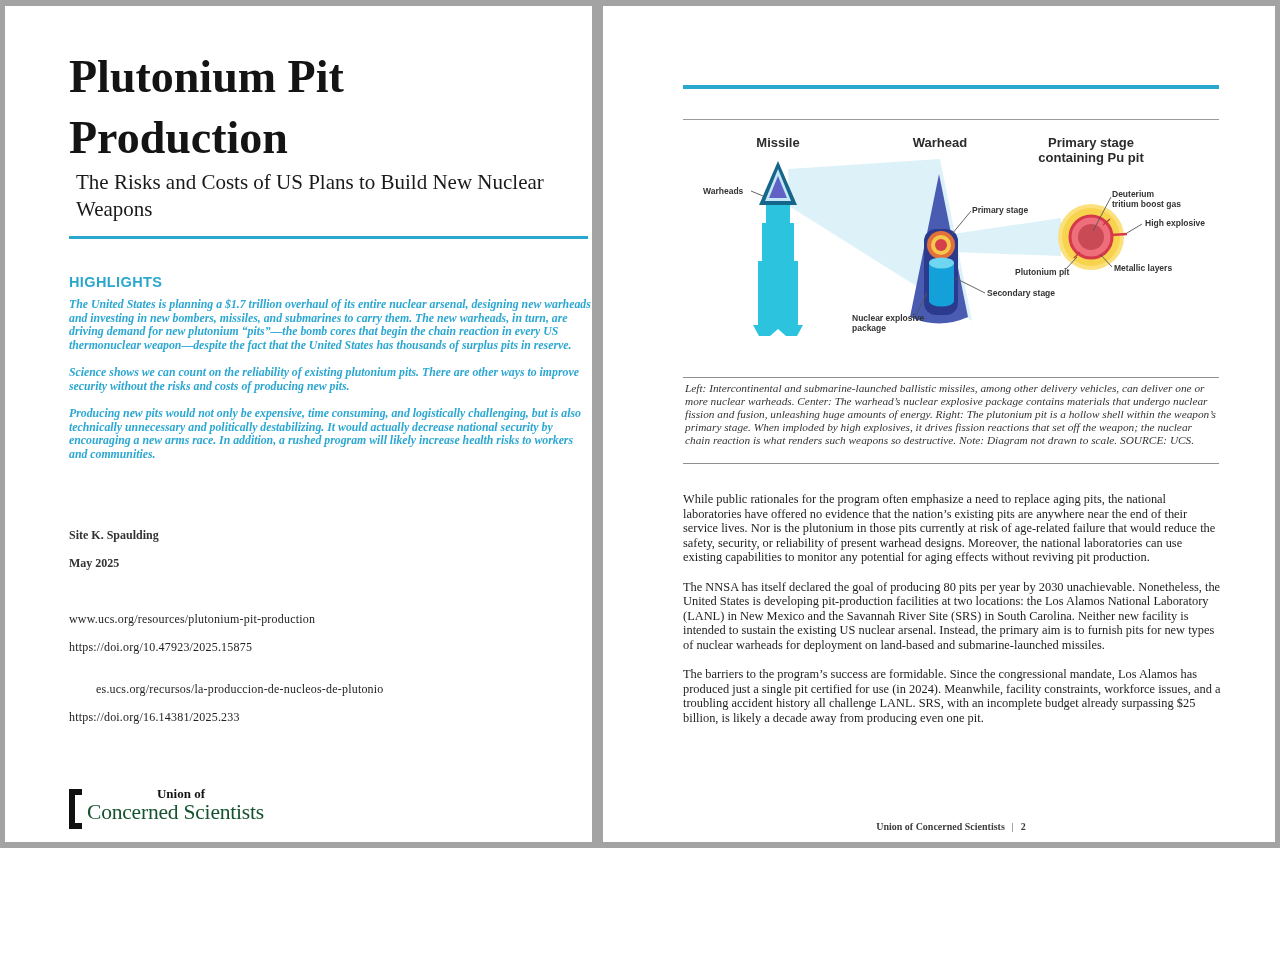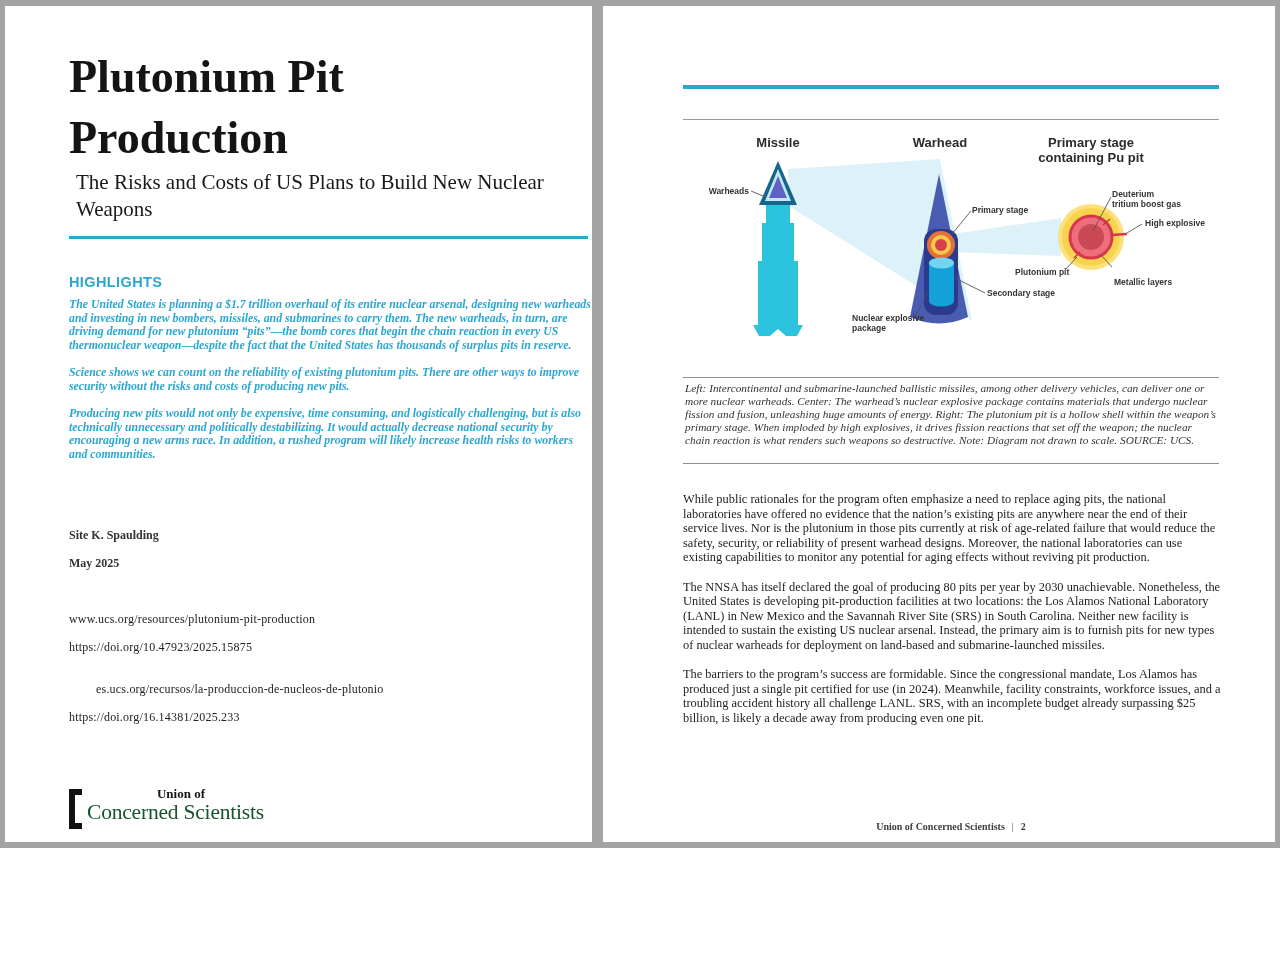--- a/index.html
+++ b/index.html
@@ -38,27 +38,27 @@
   .fig-rule-top { position:absolute; left:80px; top:113px; width:536px; height:1px; background:#9a9a9a; }
   .diagram { position:absolute; left:0; top:115px; width:683px; height:256px; }
   .diagram svg { position:absolute; left:0; top:0; }
   .dg-heading { position:absolute; text-align:center; font-family:"Liberation Sans", sans-serif;
     font-size:13px; font-weight:700; color:#2b2b2b; line-height:15px; white-space:pre-line; }
   .h-missile { left:135px; top:14px; width:80px; }
   .h-warhead { left:297px; top:14px; width:80px; }
   .h-primary { left:405px; top:14px; width:166px; }
   .dg-label { position:absolute; font-family:"Liberation Sans", sans-serif; font-size:8.5px;
     font-weight:600; color:#333; line-height:10px; white-space:pre-line; }
-  .l-warheads { left:100px; top:65px; width:46px; text-align:right; }
+  .l-warheads { left:100px; top:65px; width:46px; }
   .l-primary-stage { left:369px; top:84px; white-space:nowrap; }
   .l-secondary-stage { left:384px; top:167px; white-space:nowrap; }
   .l-nep { left:249px; top:192px; width:80px; }
   .l-deuterium { left:509px; top:68px; }
   .l-high-explosive { left:542px; top:97px; white-space:nowrap; }
-  .l-metallic { left:511px; top:156px; white-space:nowrap; }
+  .l-metallic { left:511px; top:142px; white-space:nowrap; }
   .l-pit { left:412px; top:146px; white-space:nowrap; }
   .cap-rule-top { position:absolute; left:80px; top:371px; width:536px; height:1px; background:#8f8f8f; }
   .fig-caption { position:absolute; left:82px; top:376px; width:532px;
     font-size:11.3px; line-height:12.9px; font-style:italic; color:#343434; }
   .cap-rule-bottom { position:absolute; left:80px; top:457px; width:536px; height:1px; background:#8f8f8f; }
   .body-text { position:absolute; left:80px; top:486px; width:540px; }
   .body-text p { font-size:12.4px; line-height:14.5px; color:#1d1d1d; margin-bottom:15px; }
   .page-footer { position:absolute; left:80px; top:815px; width:536px; text-align:center;
     font-size:10px; font-weight:700; color:#3d3d3d; }
   .page-footer .sep { margin:0 7px; font-weight:400; color:#555; }

